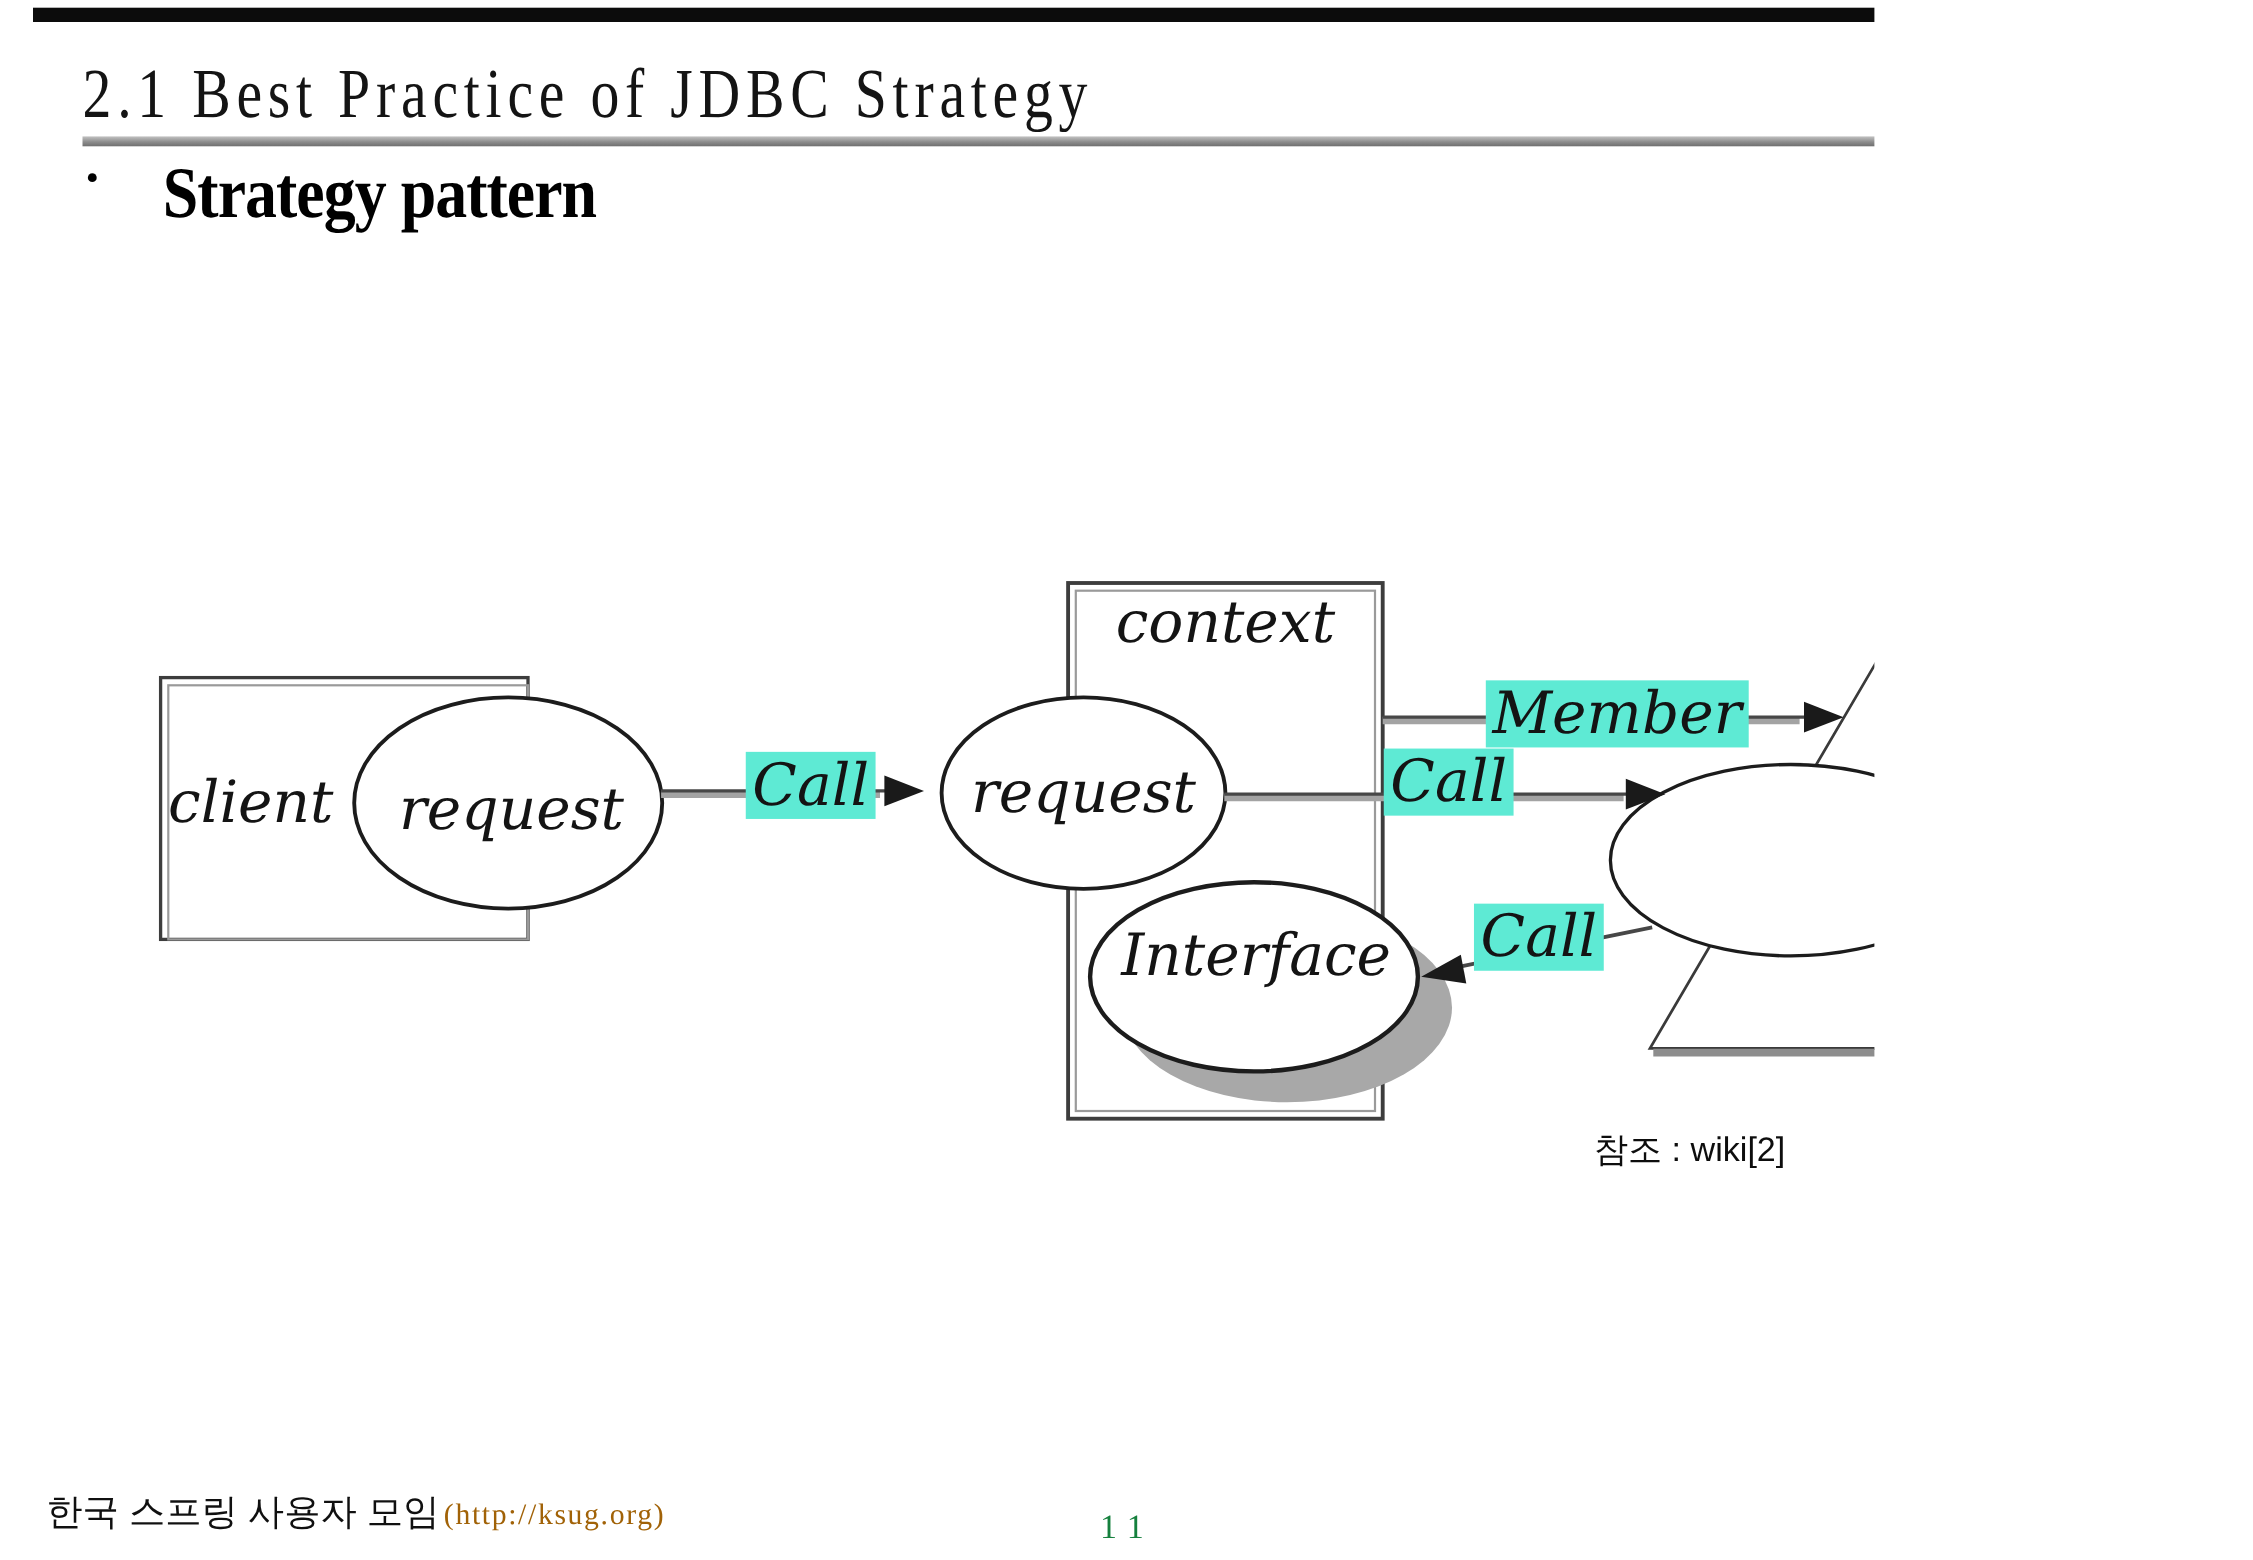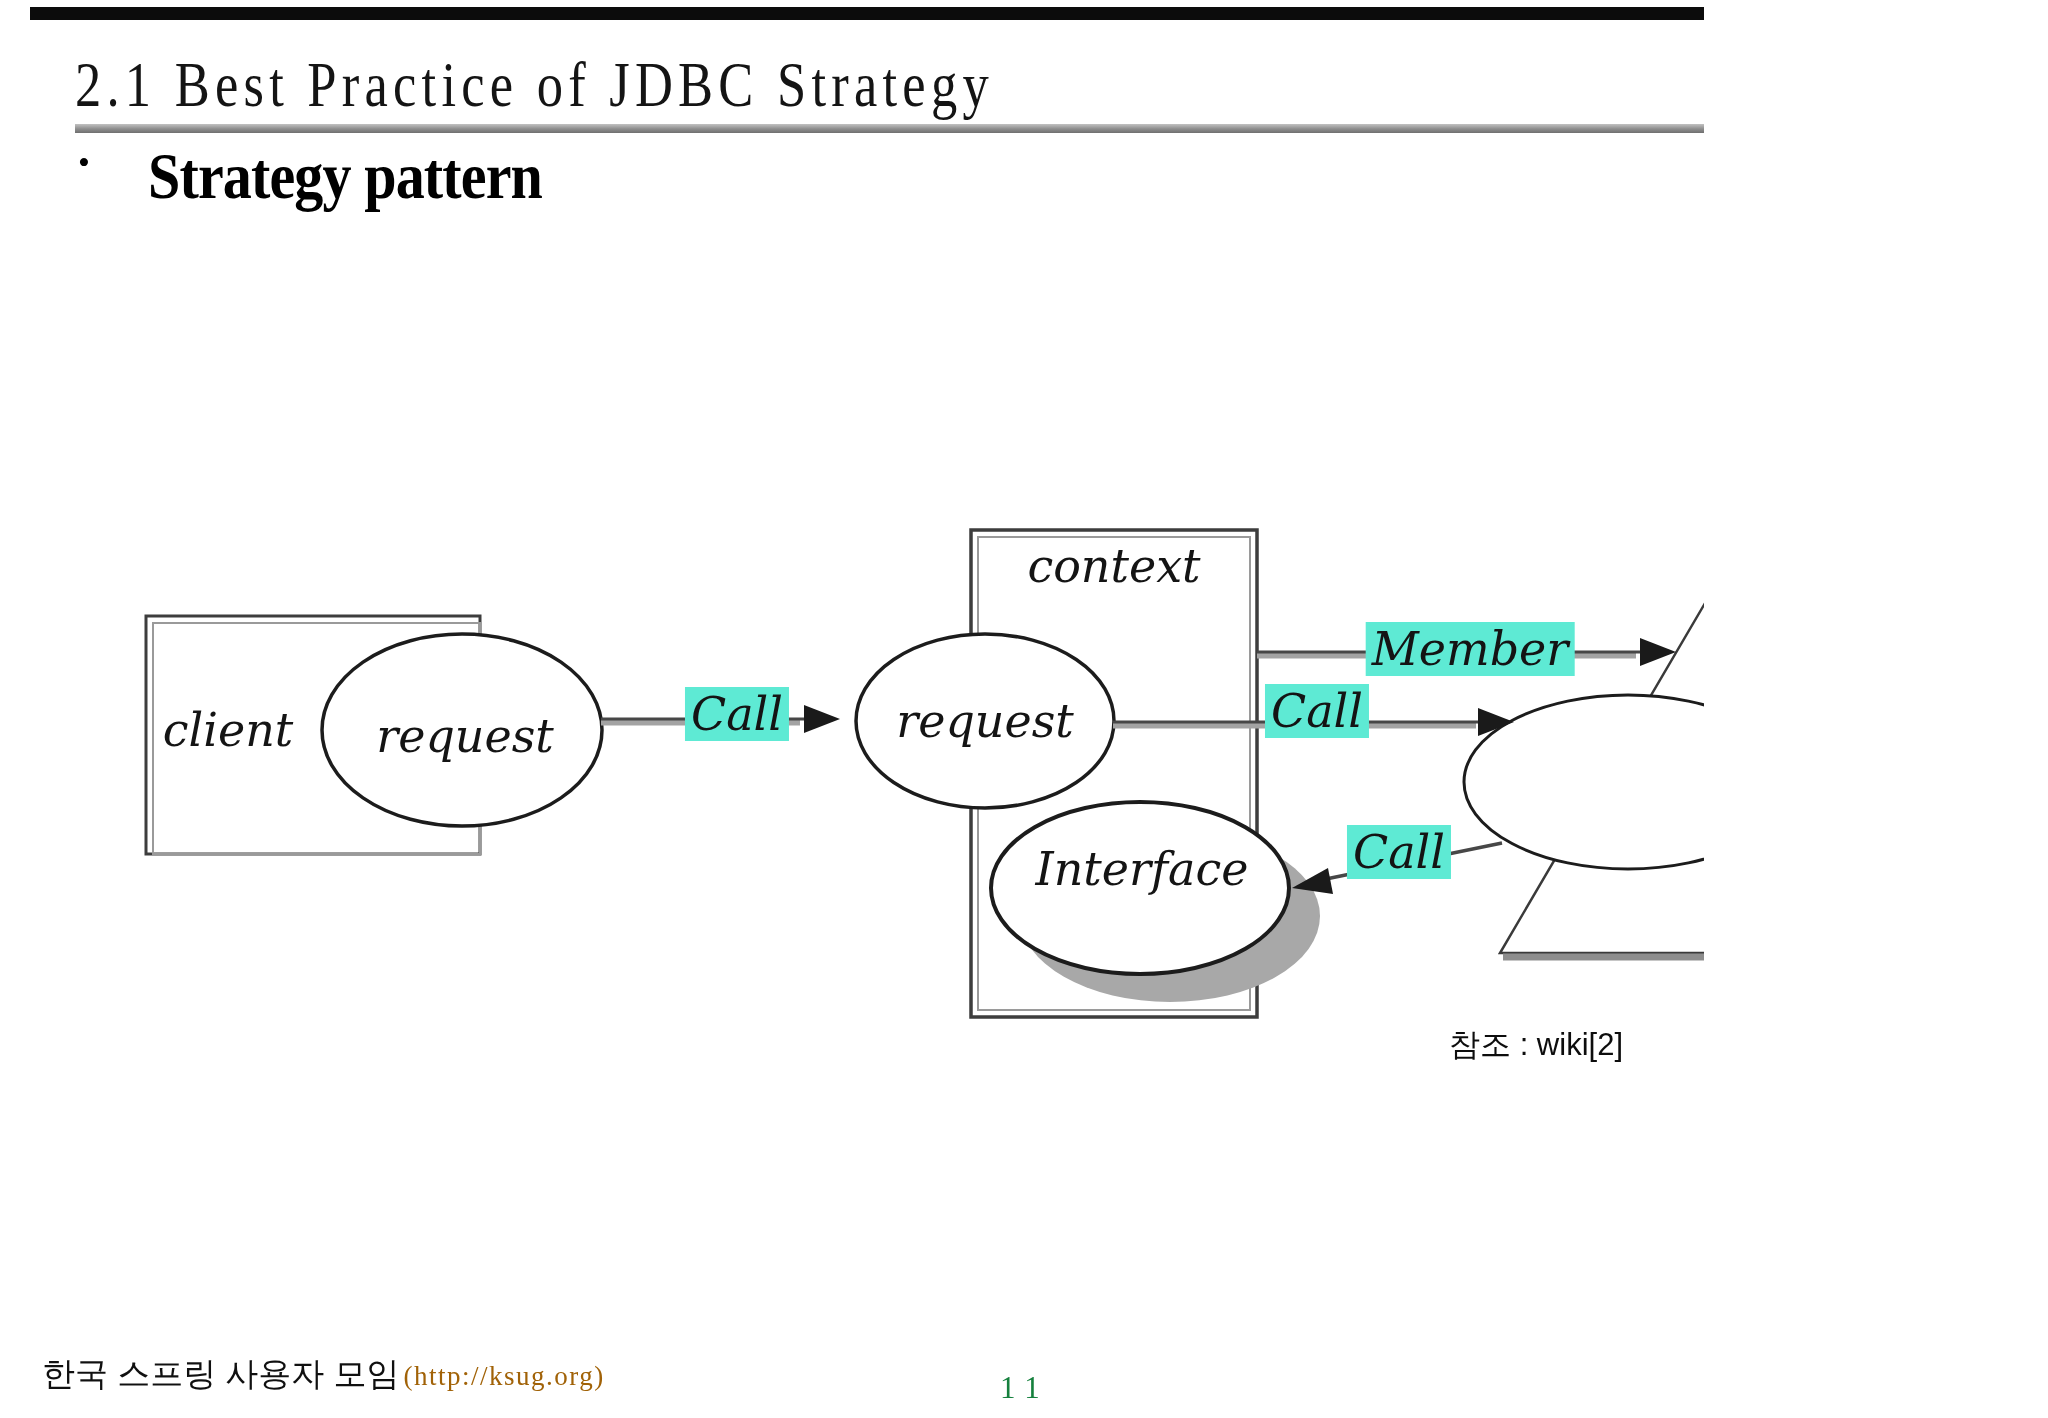--- a/index.html
+++ b/index.html
@@ -18,21 +18,21 @@
   .bullet-dot{left:78px;top:144px;font-size:34px;color:#000;}
   .bullet-text{left:148px;top:138px;font-size:66px;font-weight:bold;color:#000;
                transform:scaleX(0.88);transform-origin:left top;white-space:nowrap;letter-spacing:-1px;}
 
   
   svg.diagram{left:0;top:0;width:2048px;height:1418px;}
 
   
   .dlabel{font-family:"DejaVu Serif",serif;font-style:italic;color:#141414;
           transform:translate(-50%,-50%);white-space:nowrap;text-align:center;}
-  .sz46{font-size:46px;}
+  .sz46{font-size:53px;}
   .sz43{font-size:43px;line-height:57px;}
   .sz49{font-size:49px;}
   .onwhite{background:#5eead4;padding:0 6px;}
 
   .ref-note{right:81px;top:1024px;font-size:31px;font-family:"Liberation Sans",sans-serif;color:#0d0d0d;}
 
   
   .footer-left{left:42px;top:1352px;white-space:nowrap;}
   .footer-kr{font-family:"Liberation Sans",sans-serif;font-size:33px;color:#101010;}
   .footer-url{font-family:"Liberation Serif",serif;font-size:27px;color:#a16207;letter-spacing:1.5px;}

